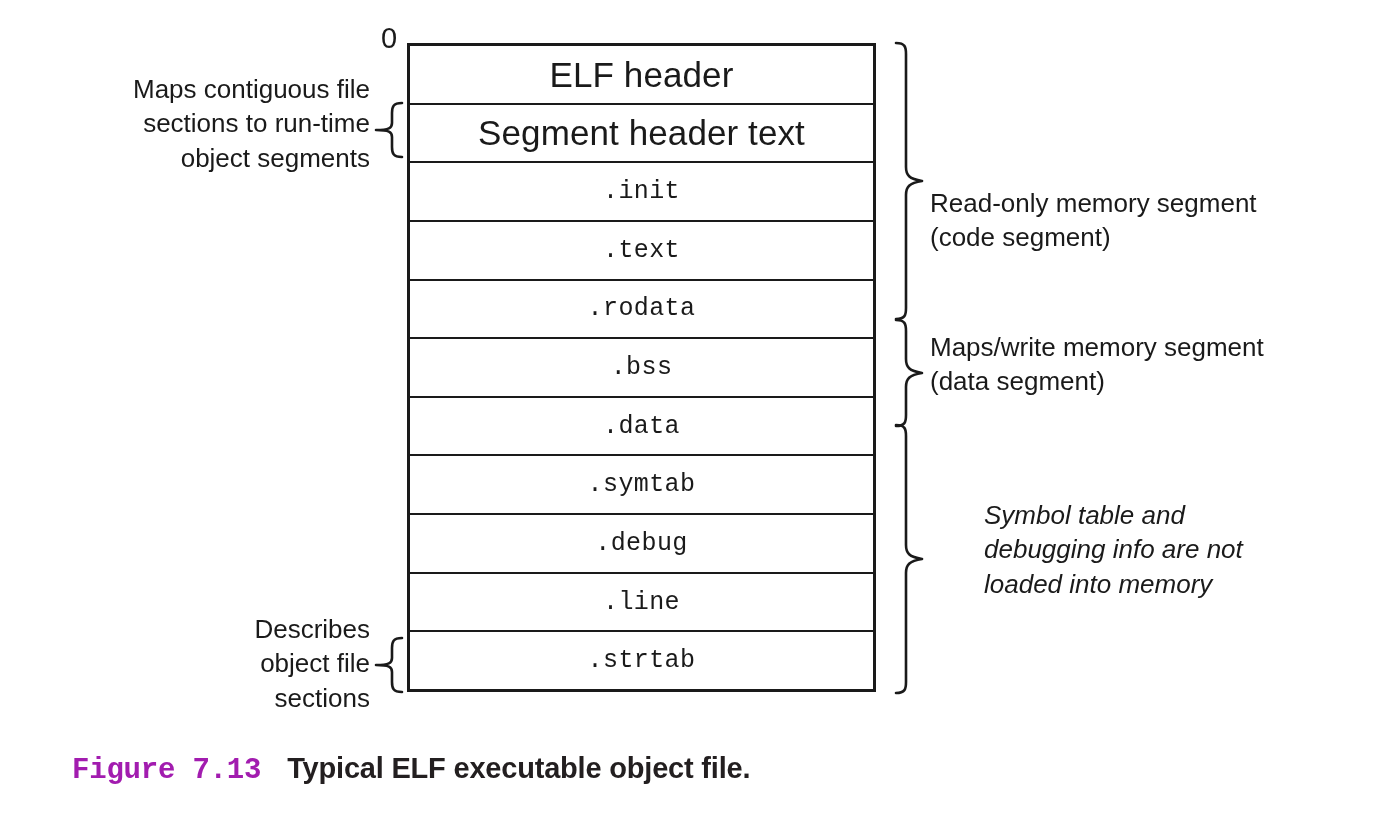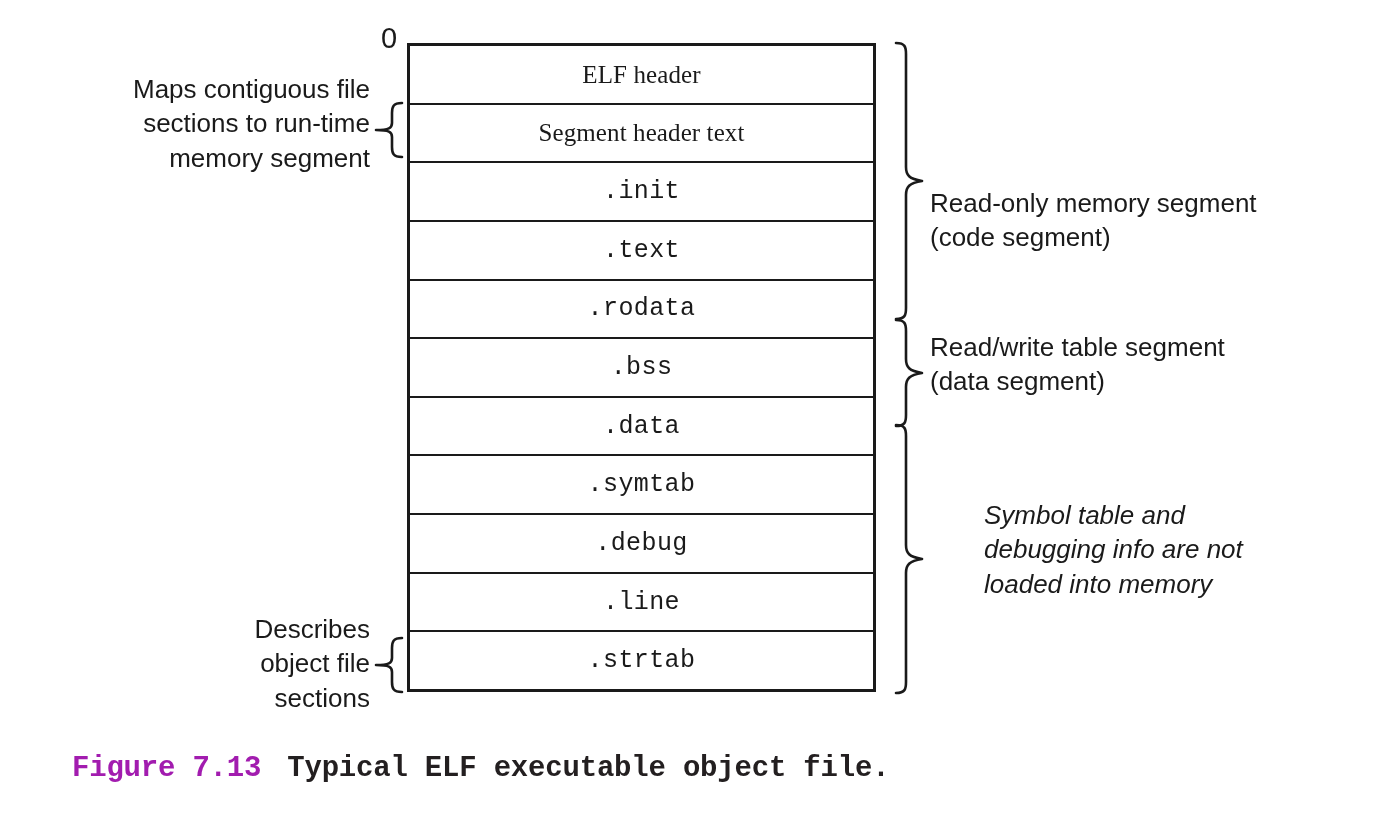--- a/index.html
+++ b/index.html
@@ -44,22 +44,22 @@
     box-sizing: border-box;
     display: flex;
     align-items: center;
     justify-content: center;
     background: #ffffff;
   }
   .elf-row:last-child {
     border-bottom: none;
   }
   .elf-label {
-    font-family: Liberation Serif, serif;
-    font-size: 25px;
+    font-family: Liberation Sans, sans-serif;
+    font-size: 35px;
     line-height: 1;
     color: #1a1a1a;
     letter-spacing: 0.1px;
   }
   .elf-label.mono {
     font-family: "Liberation Mono", "DejaVu Sans Mono", monospace;
     font-size: 25px;
     letter-spacing: 0.4px;
   }
 
@@ -110,21 +110,21 @@
     letter-spacing: -0.2px;
   }
   .caption-number {
     color: #a21caf;
     font-weight: bold;
     font-family: Liberation Mono, monospace;
   }
   .caption-title {
     color: #231f20;
     font-weight: bold;
-    font-family: Liberation Mono, monospace;
+    font-family: Liberation Sans, sans-serif;
   }
 </style>
 </head>
 <body>
 
 <div id="diagram">
 
   <div class="origin-marker">0</div>
 
   <div class="elf-table">
@@ -188,30 +188,30 @@
   </div>
 
   <div class="brace" style="left:893px; top:422px;">
     <svg width="32" height="274" viewBox="0 0 32 274" fill="none" xmlns="http://www.w3.org/2000/svg">
       <path d="M3 3 C12 3 13 7 13 14 L13 123 C13 131 16 135 29 137 C16 139 13 143 13 151 L13 260 C13 267 12 271 3 271" stroke="#1a1a1a" stroke-width="2.6" stroke-linecap="round" stroke-linejoin="round"></path>
     </svg>
   </div>
 
   <div class="annot left" id="annot-maps">Maps contiguous file
 sections to run-time
-memory segment</div>
+object segments</div>
 
   <div class="annot left" id="annot-describes">Describes
 object file
 sections</div>
 
   <div class="annot right" id="annot-readonly">Read-only memory segment
 (code segment)</div>
 
-  <div class="annot right" id="annot-readwrite">Read/write table segment
+  <div class="annot right" id="annot-readwrite">Maps/write memory segment
 (data segment)</div>
 
   <div class="annot right" id="annot-symbol">Symbol table and
 debugging info are not
 loaded into memory</div>
 
   <div class="caption">
     <span class="caption-number">Figure 7.13</span>
     <span class="caption-title">Typical ELF executable object file.</span>
   </div>

